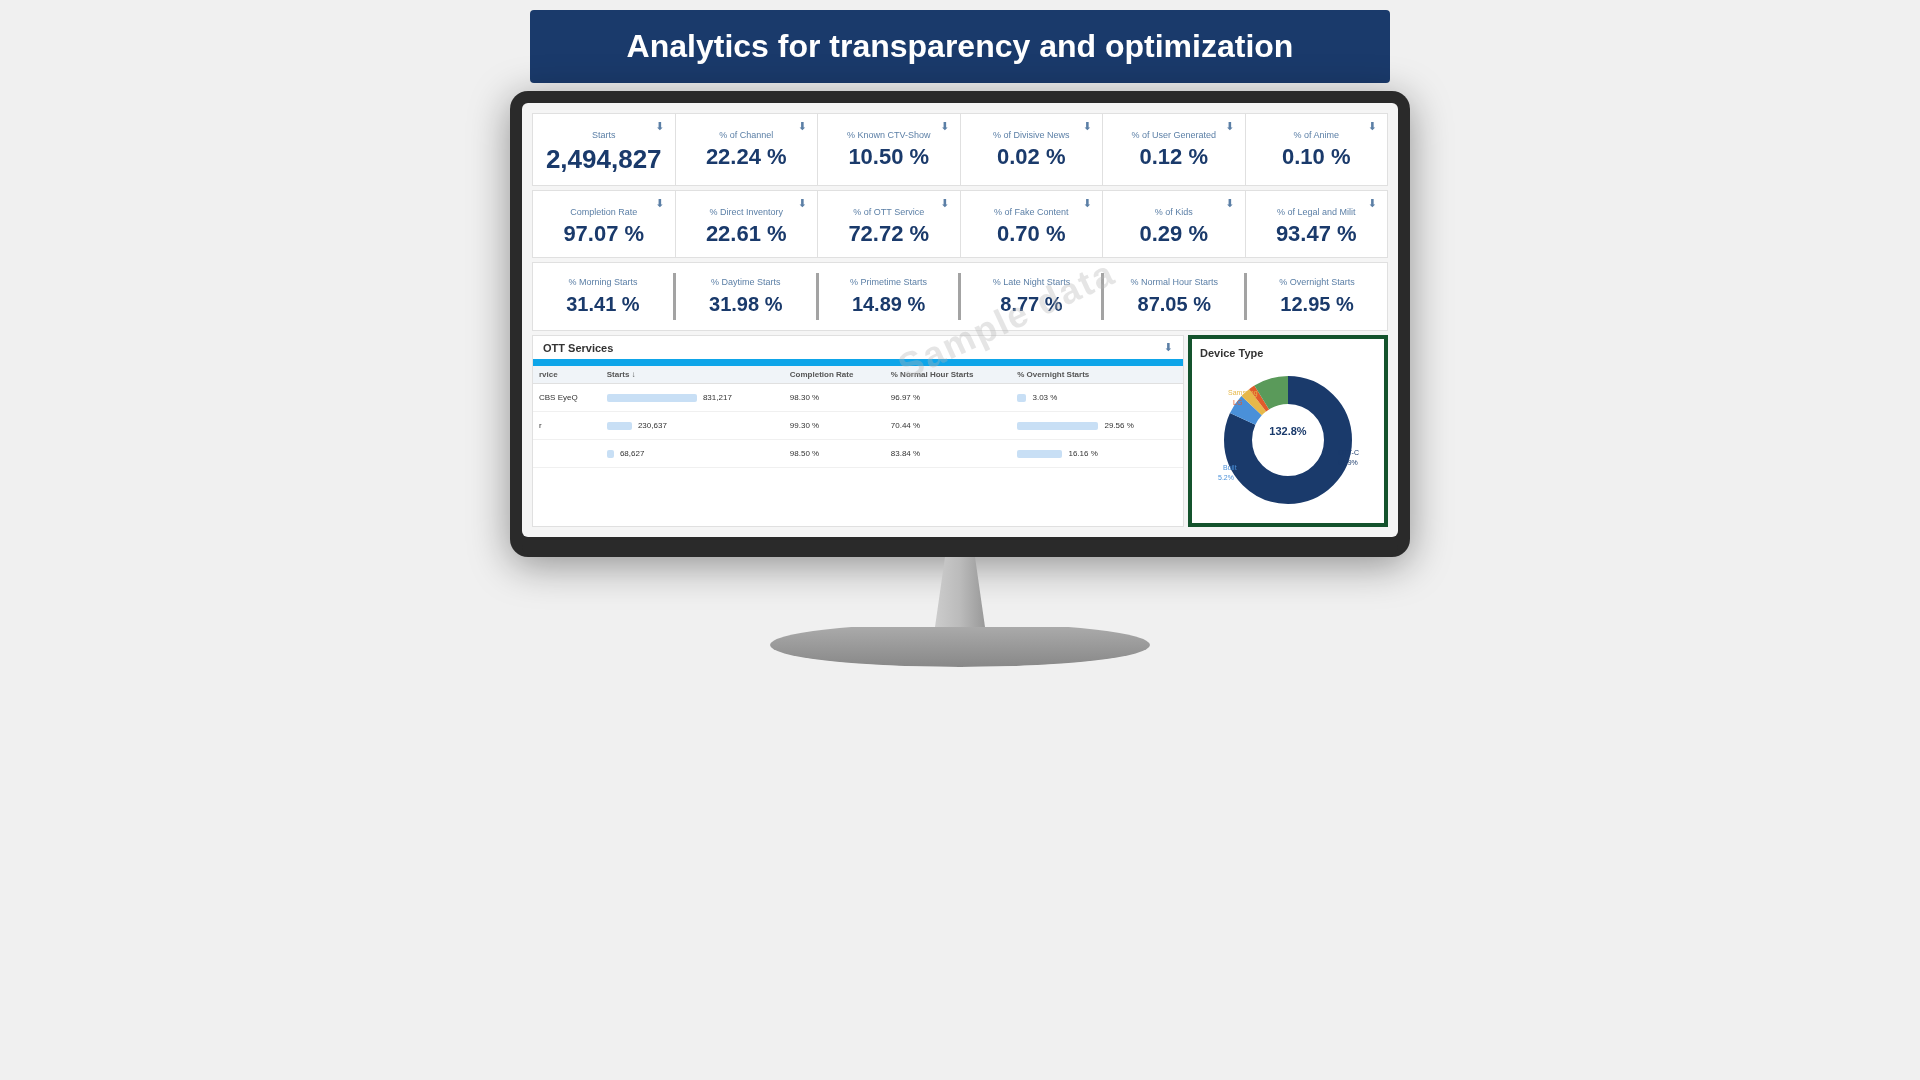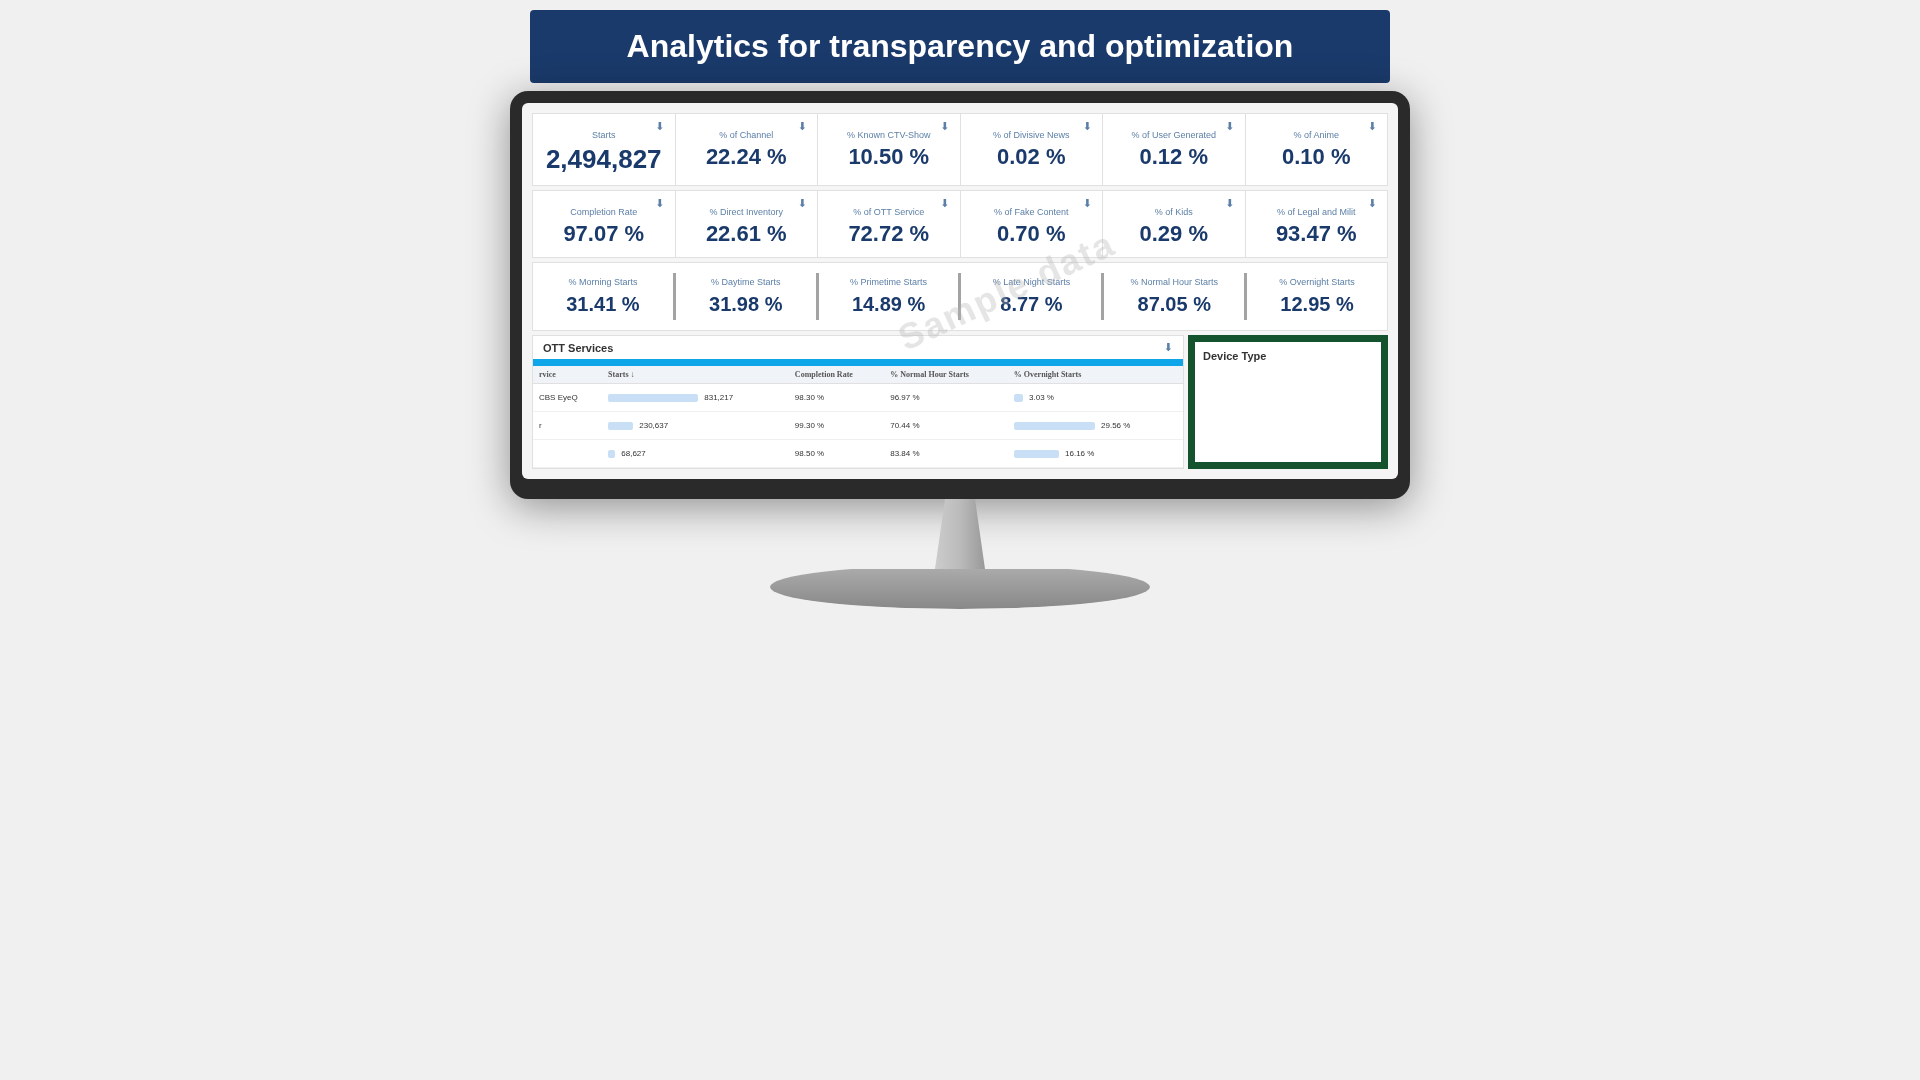--- a/index.html
+++ b/index.html
@@ -165,21 +165,20 @@
       background: #f0f4f8;
     }
 
     .data-table th {
       text-align: left;
       padding: 4px 6px;
       color: #555;
       font-weight: 600;
       font-size: 8px;
       border-bottom: 1px solid #e0e0e0;
-      font-family: Liberation Serif, serif;
     }
 
     .data-table td {
       padding: 9px 6px;
       border-bottom: 1px solid #f0f0f0;
       font-size: 8px;
       color: #333;
     }
 
     .bar-bg {
@@ -188,21 +187,21 @@
       border-radius: 2px;
       display: inline-block;
       margin-right: 4px;
       vertical-align: middle;
     }
 
     
     .device-chart-container {
       width: 200px;
       background: white;
-      border: 7px solid #14532d;
+      border: 4px solid #14532d;
       padding: 8px;
     }
 
     .chart-title {
       font-size: 11px;
       font-weight: 700;
       color: #333;
       margin-bottom: 6px;
     }
 
@@ -417,20 +416,43 @@
         <span class="bar-bg" style="width:45px;"></span>
         16.16 %
       </td>
     </tr>
               </tbody>
           </table>
         </div>
 
         <div class="device-chart-container">
           <div class="chart-title">Device Type</div>
+          <div class="donut-wrapper">
+            <svg width="160" height="150" viewBox="0 0 160 150">
+
+              <circle cx="80" cy="75" r="50" fill="none" stroke="#1a3a6b" stroke-width="28" stroke-dasharray="257 315" stroke-dashoffset="0" transform="rotate(-90 80 75)"></circle>
+
+              <circle cx="80" cy="75" r="50" fill="none" stroke="#4a90d9" stroke-width="28" stroke-dasharray="16 315" stroke-dashoffset="-257" transform="rotate(-90 80 75)"></circle>
+
+              <circle cx="80" cy="75" r="50" fill="none" stroke="#e6b84a" stroke-width="28" stroke-dasharray="8 315" stroke-dashoffset="-273" transform="rotate(-90 80 75)"></circle>
+
+              <circle cx="80" cy="75" r="50" fill="none" stroke="#e05b2b" stroke-width="28" stroke-dasharray="5 315" stroke-dashoffset="-281" transform="rotate(-90 80 75)"></circle>
+
+              <circle cx="80" cy="75" r="50" fill="none" stroke="#5a9a5a" stroke-width="28" stroke-dasharray="28 315" stroke-dashoffset="-286" transform="rotate(-90 80 75)"></circle>
+
+              <text x="80" y="70" text-anchor="middle" font-size="11" font-weight="700" fill="#1a3a6b">132.8%</text>
+
+              <text x="130" y="90" font-size="7" fill="#1a3a6b">OTT-C</text>
+              <text x="130" y="100" font-size="7" fill="#1a3a6b">81.9%</text>
+              <text x="15" y="105" font-size="7" fill="#4a90d9">Built</text>
+              <text x="10" y="115" font-size="7" fill="#4a90d9">5.2%</text>
+              <text x="20" y="30" font-size="7" fill="#e6b84a">Samsung</text>
+              <text x="25" y="40" font-size="7" fill="#e05b2b">LG</text>
+            </svg>
+          </div>
         </div>
 
       </div>
     </div>
   </div>
 
   <div class="monitor-bezel-bottom"></div>
 </div>
 
 <div class="monitor-stand">

